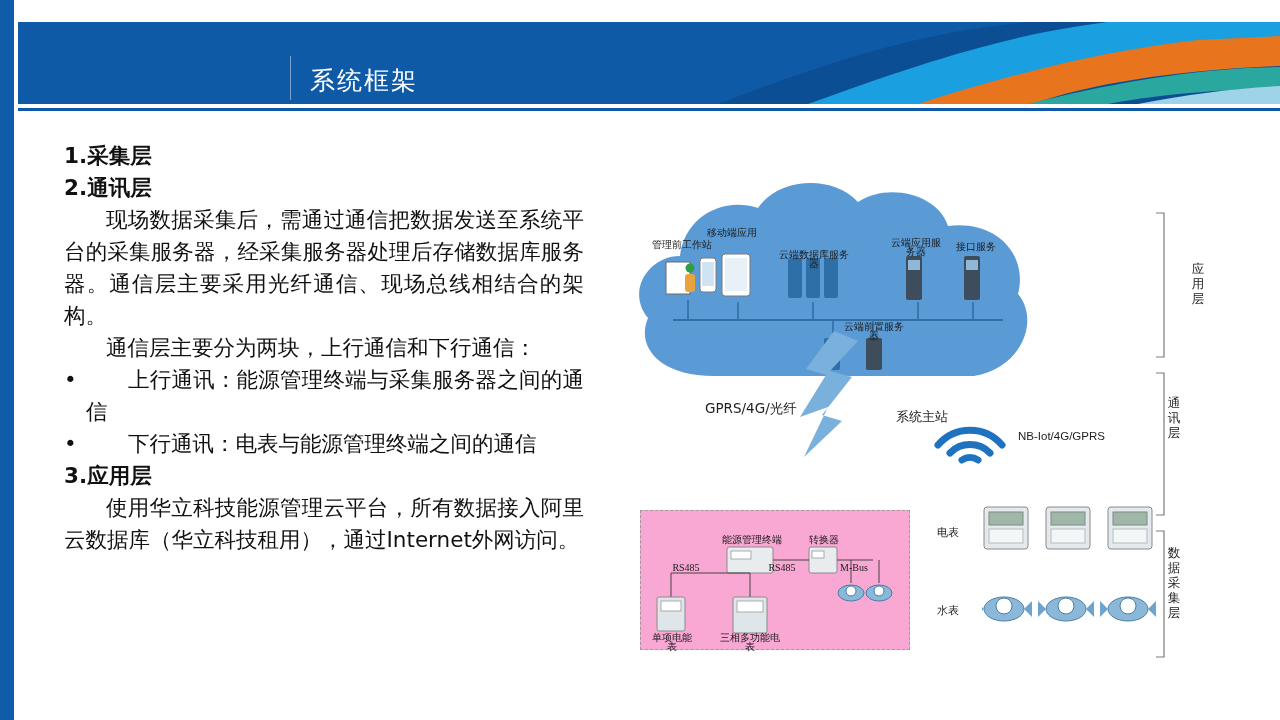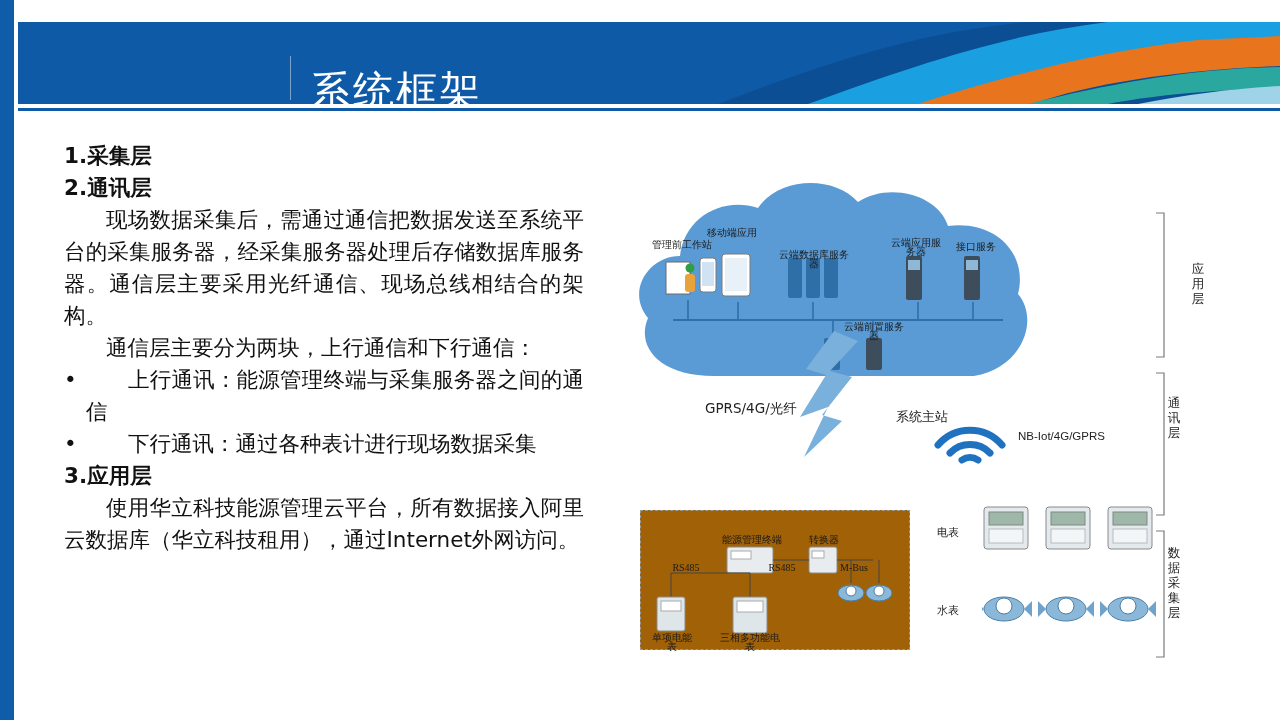--- a/index.html
+++ b/index.html
@@ -21,21 +21,21 @@
     font-family:"DejaVu Sans",sans-serif;
     font-weight:bold;font-size:34px;letter-spacing:1px;color:#ffffff;line-height:34px;
   }
   .logo-sub{
     margin-top:2px;font-size:10.5px;letter-spacing:5.5px;color:#ffffff;
     font-family:"Liberation Sans",sans-serif;
   }
   .logo-divider{position:absolute;left:272px;top:34px;width:1px;height:44px;background:rgba(255,255,255,.45);}
   .header-title{
     position:absolute;left:292px;top:42px;
-    font-size:41px;color:#ffffff;letter-spacing:2px;
+    font-size:25px;color:#ffffff;letter-spacing:2px;
     font-family:Liberation Mono, monospace;
   }
   .header-rule{position:absolute;left:18px;top:108px;width:1262px;height:3px;background:#0e5aa7;}
 
   
   .body-text{
     position:absolute;left:64px;top:140px;width:520px;
     font-family:"DejaVu Sans","Liberation Sans",sans-serif;
     font-size:21.5px;line-height:32px;color:#111111;
     text-align:justify;
@@ -57,21 +57,21 @@
     font-family:"DejaVu Sans",sans-serif;
   }
 
   .tiny{font-family:Liberation Serif, serif;font-size:10px;color:#1a1a1a;line-height:9px;text-align:center;}
 
   .gprs-label{position:absolute;left:105px;top:275px;font-size:13.5px;color:#222;font-family:"DejaVu Sans",sans-serif;}
   .nb-label{position:absolute;left:418px;top:305px;font-size:11.5px;color:#222;font-family:"Liberation Sans",sans-serif;}
 
   .panel{
     position:absolute;left:40px;top:385px;width:268px;height:138px;
-    border:1px dashed #9a9a9a;background:#a16207;
+    border:1px dashed #9a9a9a;background:#f9a8d4;
   }
   .meter-label{position:absolute;font-size:11px;color:#222;font-family:"DejaVu Sans",sans-serif;}
 
   
   .brace-label{
     position:absolute;font-size:12.5px;color:#222;line-height:15px;text-align:center;width:16px;
     font-family:"DejaVu Sans",sans-serif;
   }
 </style>
 </head>
@@ -101,21 +101,21 @@
   <p class="b-head">2.通讯层</p>
   <p class="b-ind">现场数据采集后，需通过通信把数据发送至系统平台的采集服务器，经采集服务器处理后存储数据库服务器。通信层主要采用光纤通信、现场总线相结合的架构。</p>
   <p class="b-ind">通信层主要分为两块，上行通信和下行通信：</p>
 
   <p class="b-bullet">
     <span class="dot">•</span>
     <span class="txt">上行通讯：能源管理终端与采集服务器之间的通信</span>
   </p>
   <p class="b-bullet">
     <span class="dot">•</span>
-    <span class="txt">下行通讯：通过各种表计进行现场数据采集</span>
+    <span class="txt">下行通讯：电表与能源管理终端之间的通信</span>
   </p>
 
   <p class="b-head">3.应用层</p>
   <p class="b-ind">使用华立科技能源管理云平台，所有数据接入阿里云数据库（华立科技租用），通过Internet外网访问。</p>
 </div>
 
 <div class="diagram">
 
   <div class="cloud-wrap">
     <svg class="cloud-svg" width="430" height="230" viewBox="0 0 430 230">

